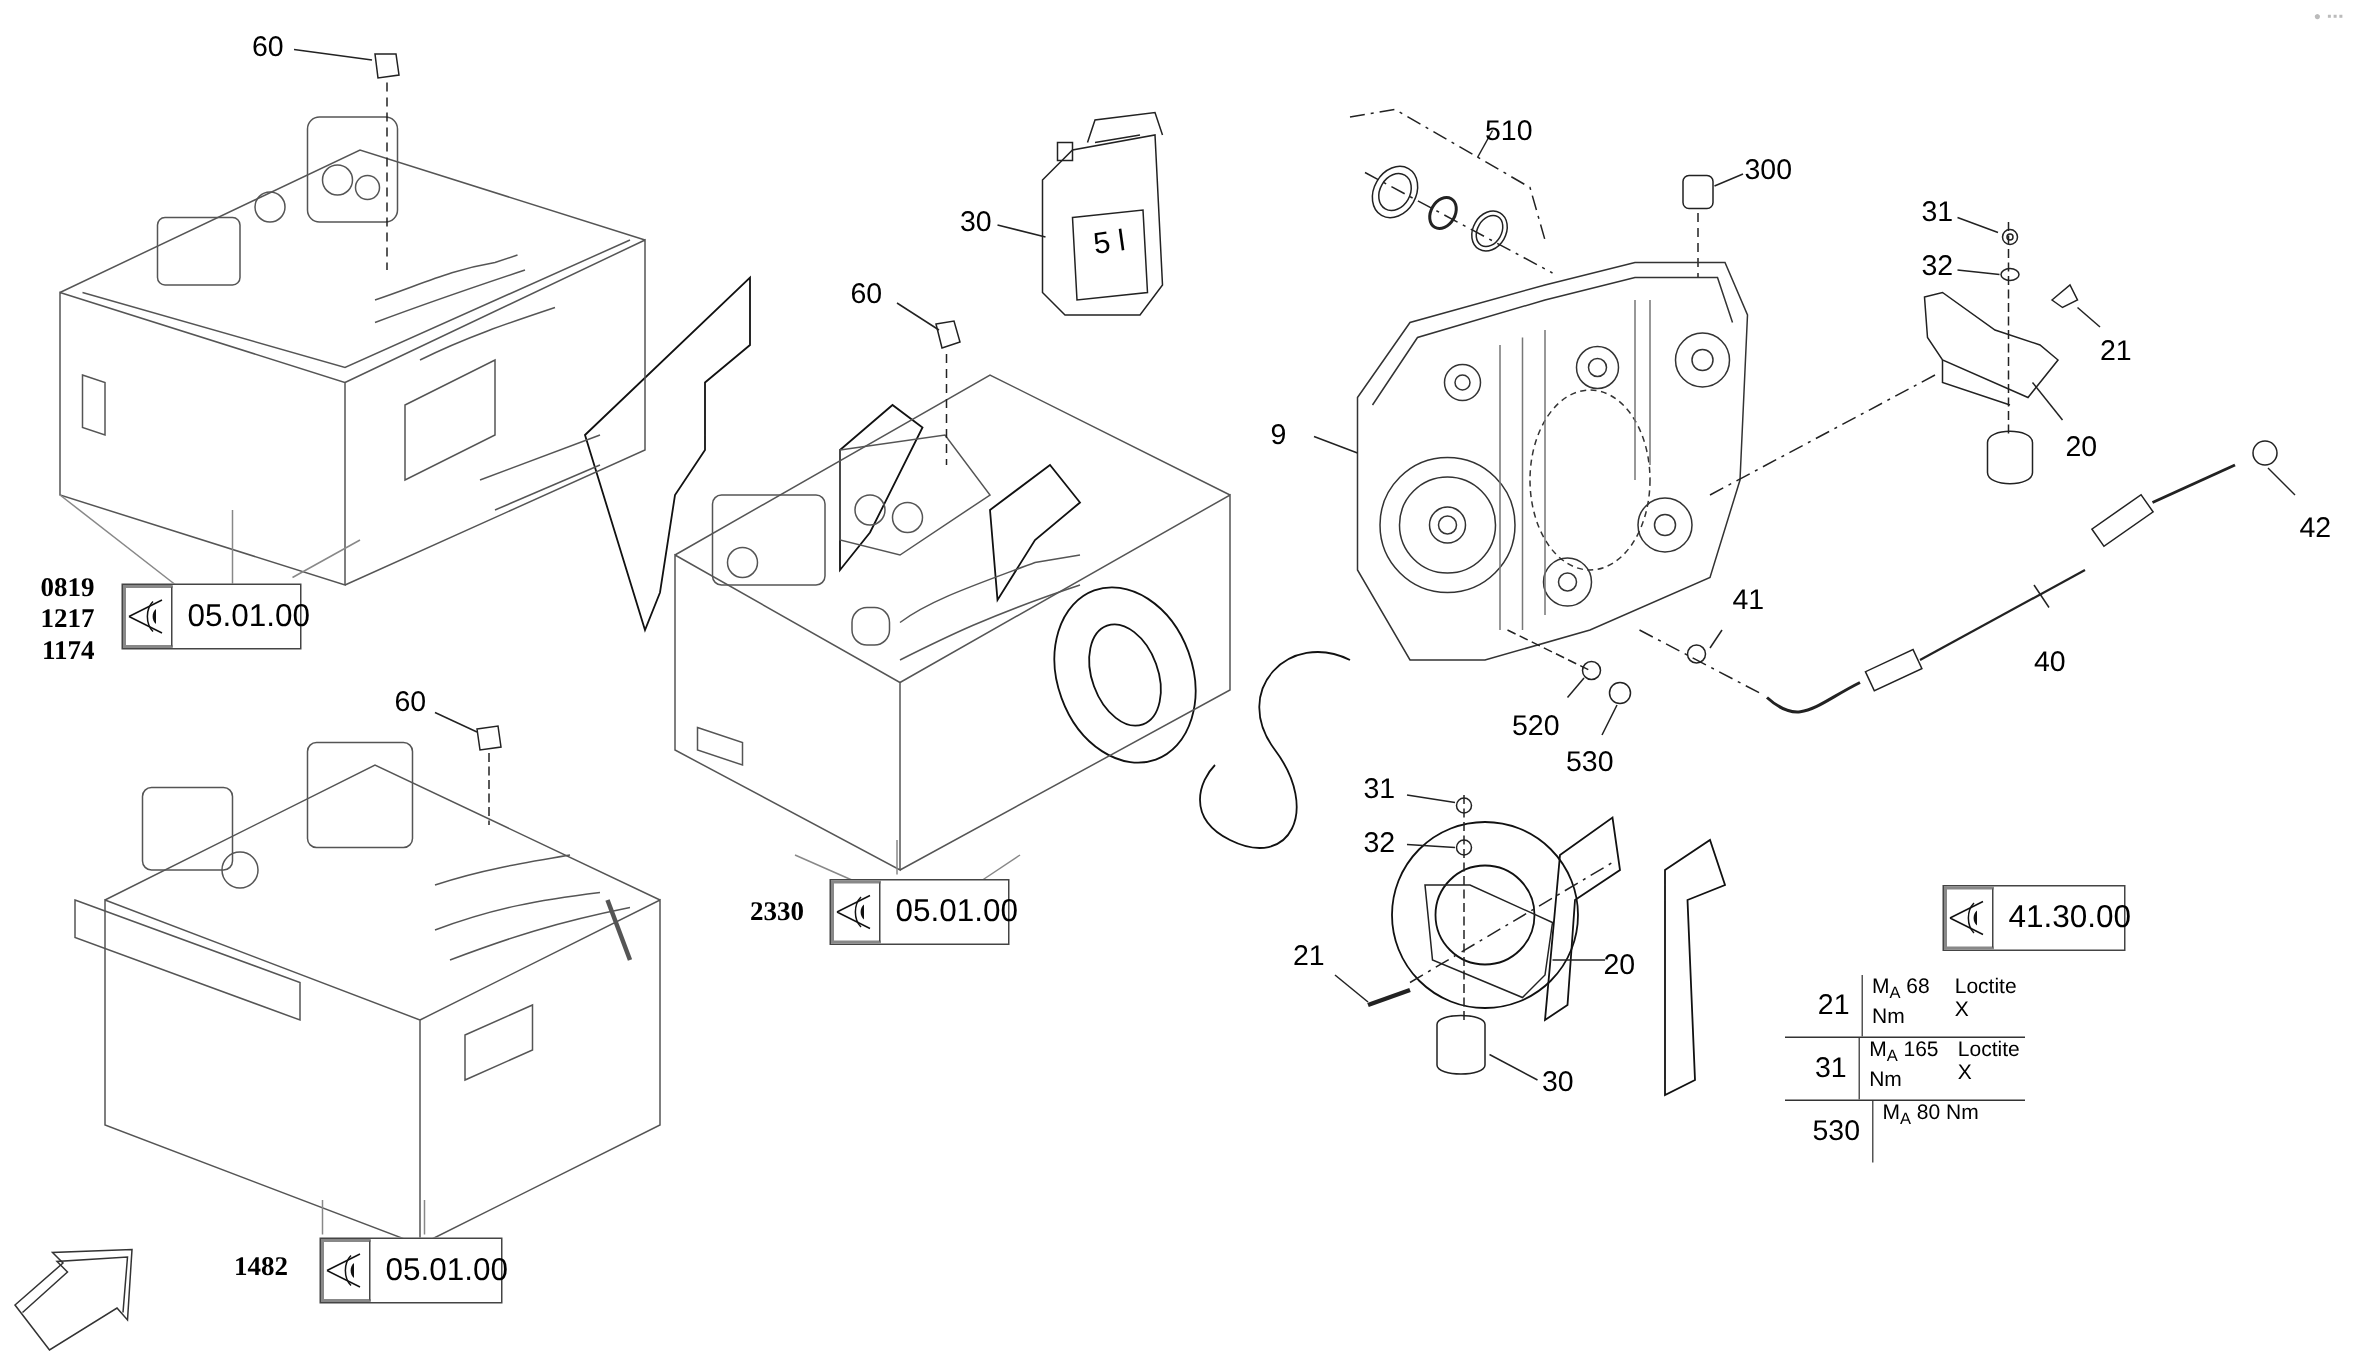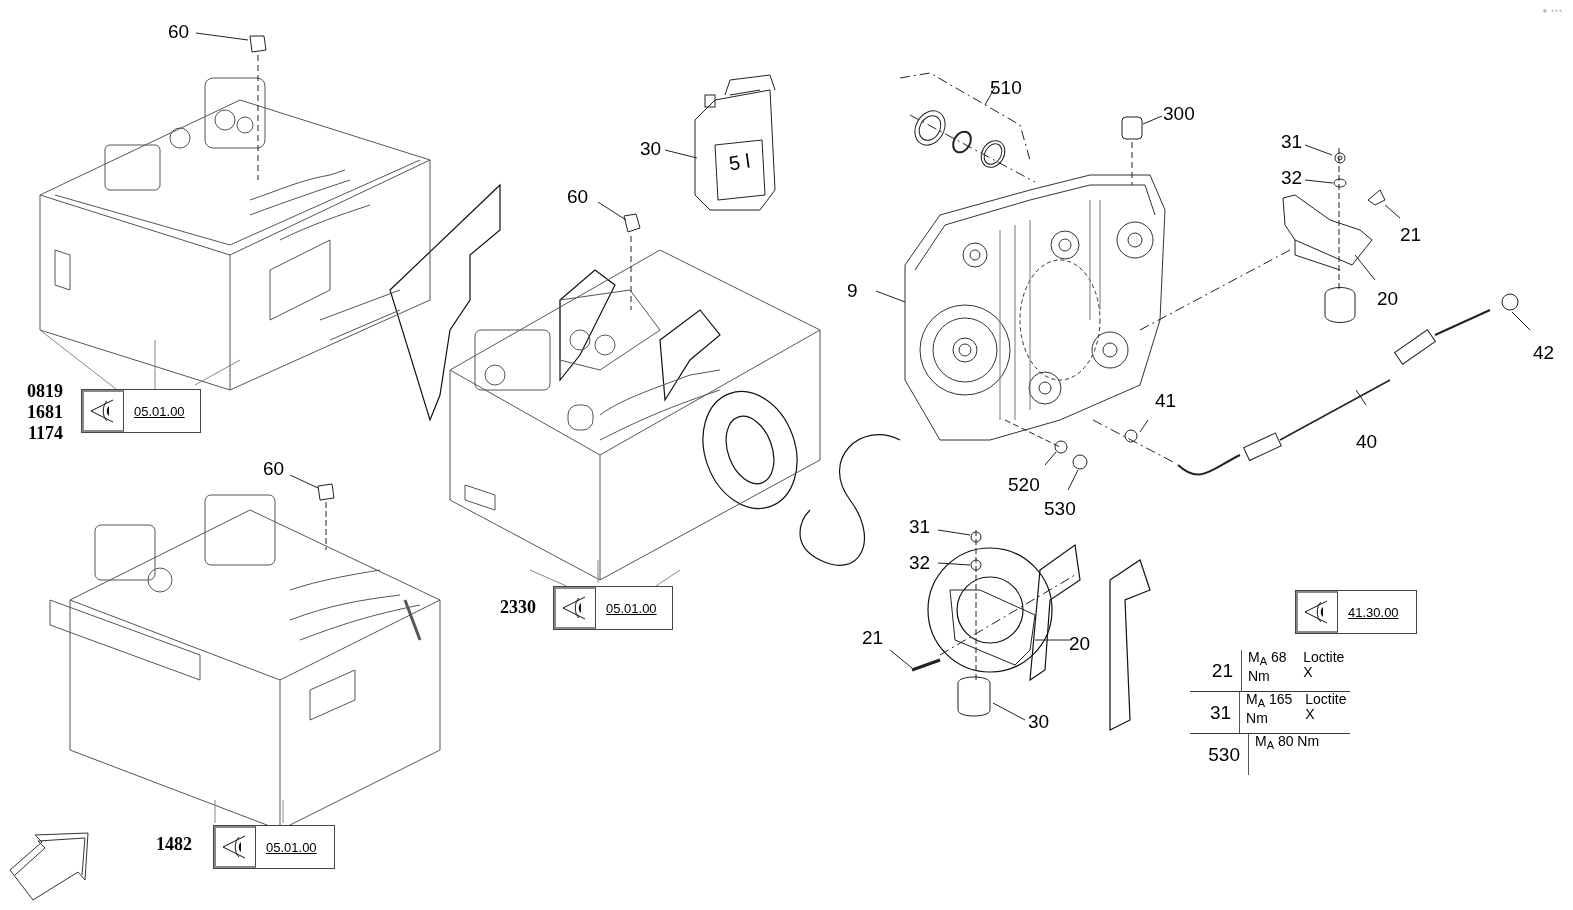--- a/index.html
+++ b/index.html
@@ -1,21 +1,21 @@
 <!DOCTYPE html>
 <html><head>
 <meta charset="utf-8">
 <style>
   html, body { margin: 0; padding: 0; background: #ffffff; }
   body { width: 1573px; height: 910px; position: relative; overflow: hidden; font-family: "Liberation Sans", sans-serif; color: #000; }
   #canvas { position: absolute; left: 0; top: 0; width: 1573px; height: 910px; }
   .lbl { position: absolute; font-size: 19px; line-height: 20px; white-space: nowrap; }
   .refbox { position: absolute; height: 42px; border: 1px solid #444; background: #fff; display: flex; align-items: stretch; }
   .refbox .eye { width: 42px; border: 2px solid #888; border-right: 1px solid #444; display: flex; align-items: center; justify-content: center; box-sizing: border-box; }
-  .refbox .code { display: flex; align-items: center; padding: 0 8px 0 10px; font-size: 13px; text-decoration: underline; }
+  .refbox .code { display: flex; align-items: center; padding: 0 8px 0 10px; font-size: 21px; }
   .variants { position: absolute; font-weight: bold; font-size: 18px; line-height: 21px; text-align: right; font-family: Liberation Serif, serif; }
   .torque { position: absolute; left: 1190px; top: 650px; width: 160px; }
   .trow { display: flex; border-bottom: 1px solid #333; height: 41px; }
   .trow:last-child { border-bottom: none; }
   .trow .pos { width: 50px; text-align: right; padding-right: 8px; font-size: 19px; display: flex; align-items: center; justify-content: flex-end; border-right: 1px solid #555; }
   .trow .spec { padding-left: 6px; font-size: 14px; line-height: 15px; display: flex; justify-content: center; }
   .sub { font-size: 11px; vertical-align: -3px; }
   .corner-dots { position: absolute; right: 10px; top: 6px; font-size: 8px; color: #bbb; letter-spacing: 1px; }
 </style>
 </head>
@@ -224,21 +224,21 @@
 <div class="lbl" style="left:909px;top:517px">31</div>
 <div class="lbl" style="left:909px;top:553px">32</div>
 <div class="lbl" style="left:862px;top:628px">21</div>
 <div class="lbl" style="left:1069px;top:634px">20</div>
 <div class="lbl" style="left:1028px;top:712px">30</div>
 
 <div class="lbl" style="left:729px;top:152px;font-size:20px;transform:rotate(-8deg)">5 l</div>
 
 <div class="variants" style="left:27px;top:381px">
   <div>0819</div>
-  <div>1681</div>
+  <div>1217</div>
   <div>1174</div>
 </div>
 <div class="refbox" style="left:81px;top:389px;width:118px">
   <div class="eye">
     <svg width="30" height="30" viewBox="0 0 30 30">
         <path d="M2,15 L24,4 M2,15 L24,26" stroke="#111" fill="none"></path>
         <path d="M18,5 C13,10 13,20 18,25" stroke="#111" fill="none"></path>
         <path d="M20,10 C17,12 17,18 20,20 Z" fill="#111"></path>
       </svg>
   </div>

